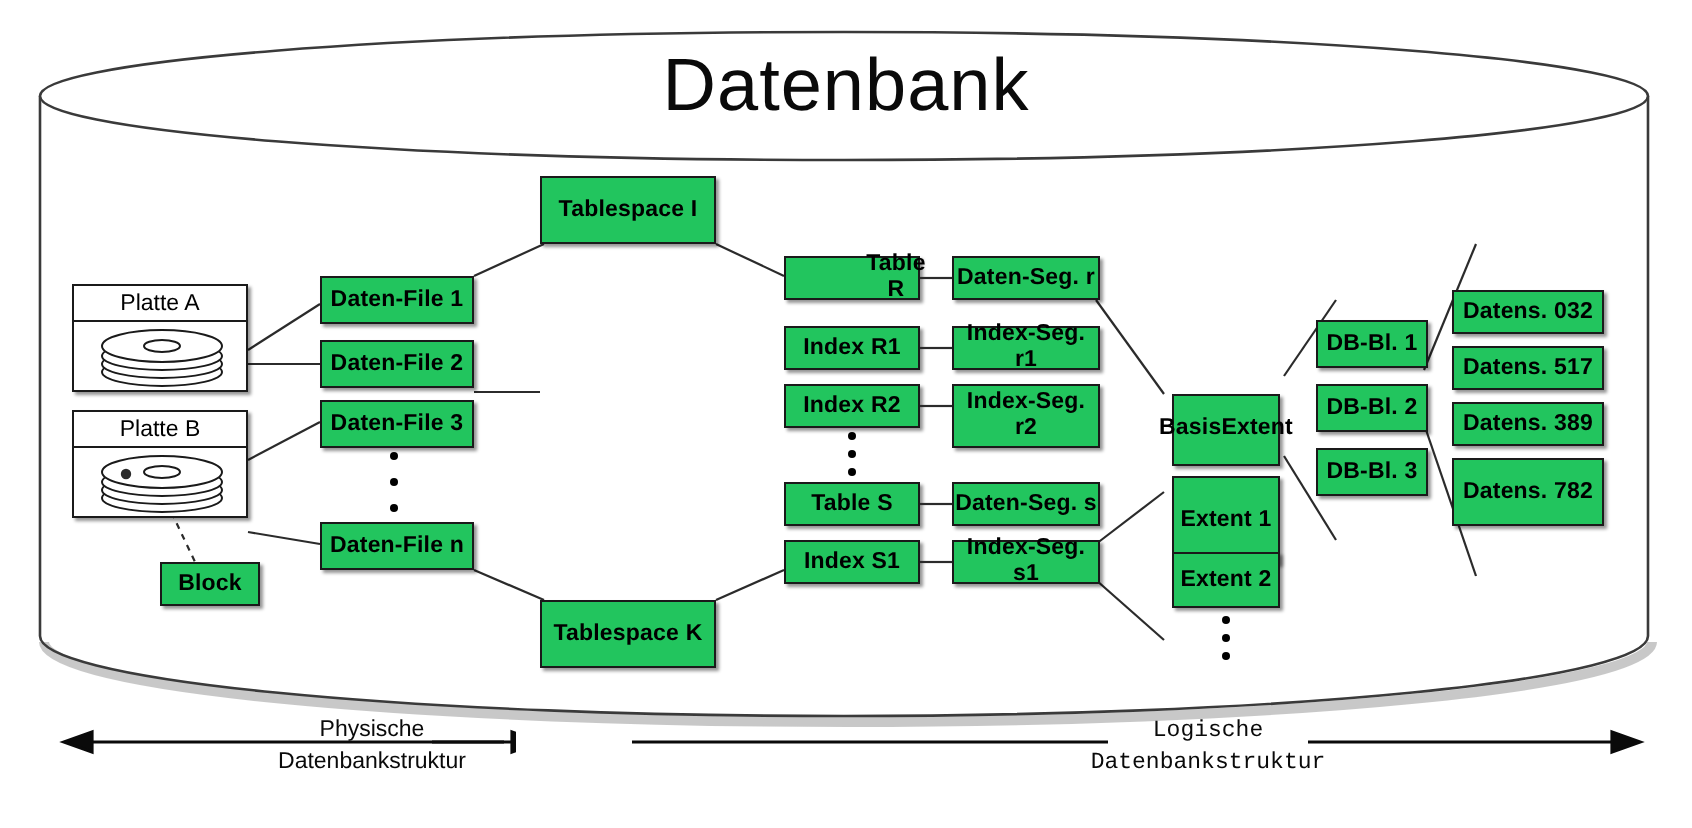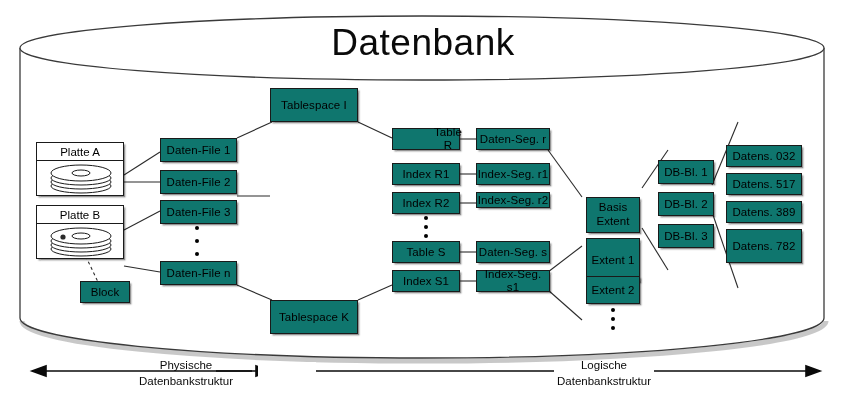--- a/index.html
+++ b/index.html
@@ -13,30 +13,31 @@
   #stage{position:absolute;left:0;top:0;width:846px;height:414px;}
   svg.layer{position:absolute;left:0;top:0;width:846px;height:414px;overflow:visible;}
   #svg-bg{z-index:1;}
   #svg-lines{z-index:2;}
   #boxes{position:absolute;left:0;top:0;width:846px;height:414px;z-index:3;}
 
   .box{
     position:absolute;
     box-sizing:border-box;
     border:1px solid #1a1a1a;
-    background:#0f766e;
+    background:#22c55e;
     color:#000000;
     display:flex;align-items:center;justify-content:center;
     text-align:center;
     font-size:11.5px;
     line-height:1.12;
     letter-spacing:.1px;
     box-shadow:1.5px 1.5px 1.6px rgba(0,0,0,.42);
-  }
-  .box.two-line{flex-direction:column;line-height:1.18;}
+    font-weight:bold;
+  }
+  .box.two-line{flex-direction:row;line-height:1.18;}
 
   .title{
     position:absolute;
     left:0;top:22px;width:846px;
     text-align:center;
     font-size:37px;
     font-weight:400;
     color:#0a0a0a;
     letter-spacing:.5px;
     z-index:4;
@@ -203,21 +204,21 @@
     <div class="vdots" style="left:423px;top:216px;width:6px;height:22px;">
         <i></i>
         <i></i>
         <i></i>
       </div>
     <div class="box" style="left:392px;top:241px;width:68px;height:22px;">Table S</div>
     <div class="box" style="left:392px;top:270px;width:68px;height:22px;">Index S1</div>
 
     <div class="box" style="left:476px;top:128px;width:74px;height:22px;">Daten-Seg. r</div>
     <div class="box" style="left:476px;top:163px;width:74px;height:22px;">Index-Seg. r1</div>
-    <div class="box" style="left:476px;top:192px;width:74px;height:16px;">Index-Seg. r2</div>
+    <div class="box" style="left:476px;top:192px;width:74px;height:32px;">Index-Seg. r2</div>
     <div class="box" style="left:476px;top:241px;width:74px;height:22px;">Daten-Seg. s</div>
     <div class="box" style="left:476px;top:270px;width:74px;height:22px;">Index-Seg. s1</div>
 
     <svg class="layer" style="z-index:2;" viewBox="0 0 846 414">
       <g stroke="#2b2b2b" stroke-width="1.1">
         <line x1="460" y1="139" x2="476" y2="139"></line>
         <line x1="460" y1="174" x2="476" y2="174"></line>
         <line x1="460" y1="203" x2="476" y2="203"></line>
         <line x1="460" y1="252" x2="476" y2="252"></line>
         <line x1="460" y1="281" x2="476" y2="281"></line>
@@ -245,18 +246,18 @@
     <div class="box" style="left:726px;top:201px;width:76px;height:22px;">Datens. 389</div>
     <div class="box" style="left:726px;top:229px;width:76px;height:34px;">Datens. 782</div>
 
   </div>
 
   <div class="axis-label" style="left:106px;top:358px;width:160px;">
     <div>Physische</div>
     <div>Datenbankstruktur</div>
   </div>
 
-  <div class="axis-label" style="left:524px;top:358px;width:160px;">
+  <div class="axis-label" style="left:524px;top:358px;width:160px;font-family:Liberation Mono, monospace;">
     <div>Logische</div>
     <div>Datenbankstruktur</div>
   </div>
 
 </div>
 
 </body></html>

